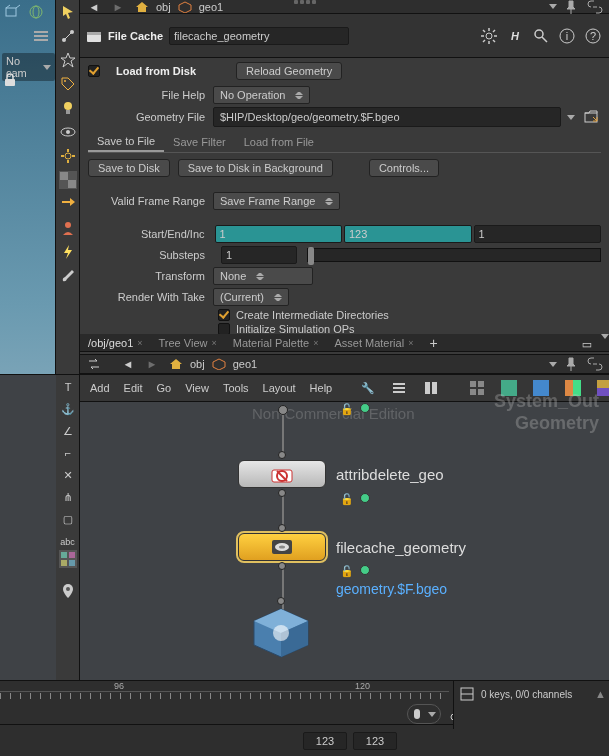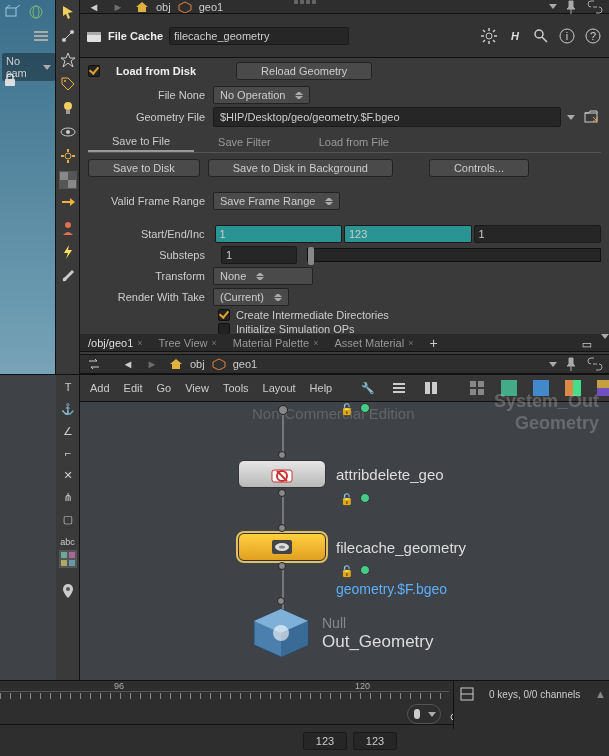--- a/index.html
+++ b/index.html
@@ -13,21 +13,21 @@
     --accent:#d0a020;
     --teal:#1f8f8f;
     --sel:#d3cfa0;
     --border:#1a1a1a;
   }
   *{box-sizing:border-box;font-family:Arial,Helvetica,sans-serif;font-size:11px;}
   body{margin:0;background:var(--bg);color:var(--text);width:609px;height:756px;overflow:hidden;position:relative;}
   svg{display:block}
   .row{display:flex;align-items:center}
   .col{display:flex;flex-direction:column}
-  .btn{background:var(--bg4);border:1px solid #222;border-radius:3px;padding:2px 24px;color:var(--text);cursor:pointer;display:inline-flex;align-items:center;justify-content:center}
+  .btn{background:var(--bg4);border:1px solid #222;border-radius:3px;padding:2px 9px;color:var(--text);cursor:pointer;display:inline-flex;align-items:center;justify-content:center}
   .toolbar-icon{width:18px;height:18px;display:flex;align-items:center;justify-content:center;margin:1px;cursor:pointer}
   .label-cell{width:125px;text-align:right;padding-right:8px;color:var(--text)}
   .input{background:#262626;border:1px solid #1a1a1a;color:var(--text);padding:2px 4px;border-radius:2px}
   .input.teal{background:#2a9494}
   .path-input{background:#262626;border:1px solid #1a1a1a;color:var(--text);padding:3px 6px;border-radius:2px;flex:1}
   .drop{background:var(--bg4);border:1px solid #222;border-radius:2px;padding:2px 6px;display:flex;align-items:center;gap:6px}
   .chev{width:8px;display:flex;flex-direction:column;gap:1px;margin-left:4px}
   .chev::before,.chev::after{content:"";border-left:3px solid transparent;border-right:3px solid transparent;display:block}
   .chev::before{border-bottom:3px solid #aaa}
   .chev::after{border-top:3px solid #aaa}
@@ -291,21 +291,21 @@
   </div>
 
   <div id="params">
     <div class="row" style="gap:10px;margin-bottom:6px">
       <span class="check on"></span>
       <b style="color:#eee">Load from Disk</b>
       <span style="width:20px"></span>
       <span class="btn">Reload Geometry</span>
     </div>
     <div class="row" style="margin:3px 0">
-      <div class="label-cell">File None</div>
+      <div class="label-cell">File Help</div>
       <div class="drop">
           <span>No Operation</span>
           <span class="chev"></span>
         </div>
     </div>
     <div class="row" style="margin:3px 0">
       <div class="label-cell">Geometry File</div>
       <div class="path-input"><span>$HIP/Desktop/geo/geometry.$F.bgeo</span></div>
       <span class="tri-down" style="margin:0 6px"></span>
       <span class="toolbar-icon">
@@ -575,35 +575,31 @@
     <div class="node" style="left:250px;top:232px">
       <div style="width:62px;height:52px;position:relative">
         <div class="dot-top" style="left:31px"></div>
         <svg width="62" height="52" viewBox="0 0 62 52">
           <polygon points="31,2 58,14 58,38 31,50 4,38 4,14" fill="#4a7fae" stroke="#2a4a6a"></polygon>
           <polygon points="31,2 58,14 31,26 4,14" fill="#7fb0d8"></polygon>
           <polygon points="31,26 58,14 58,38 31,50" fill="#3a6a96"></polygon>
           <circle cx="31" cy="26" r="8" fill="#fff" opacity="0.6"></circle>
         </svg>
       </div>
-      <div class="col" style="gap:1px">
-        <div style="color:#888;font-size:14px">Null</div>
-        <div class="lbl" style="font-size:17px">Out_Geometry</div>
-      </div>
     </div>
   </div>
 
   <div id="timeline">
     <div style="position:absolute;left:114px;top:0;font-size:9px;color:#aaa">96</div>
     <div style="position:absolute;left:355px;top:0;font-size:9px;color:#aaa">120</div>
     <div style="position:absolute;left:0;right:160px;top:10px;height:14px;border-top:1px solid #555">
     </div>
 
     <div style="position:absolute;right:0;top:0;width:156px;height:48px;border-left:1px solid #111;background:#2e2e2e">
-      <div class="row" style="gap:12px;padding:3px">
+      <div class="row" style="gap:4px;padding:3px">
         <span class="toolbar-icon">
             <svg class="ico" viewBox="0 0 16 16">
               <rect x="2" y="2" width="12" height="12" fill="none" stroke="#ccc"></rect>
               <line x1="2" y1="8" x2="14" y2="8" stroke="#ccc"></line>
             </svg>
           </span>
         <span style="font-size:10px">0 keys, 0/0 channels</span>
         <span style="color:#888;margin-left:auto">▲</span>
       </div>
     </div>

